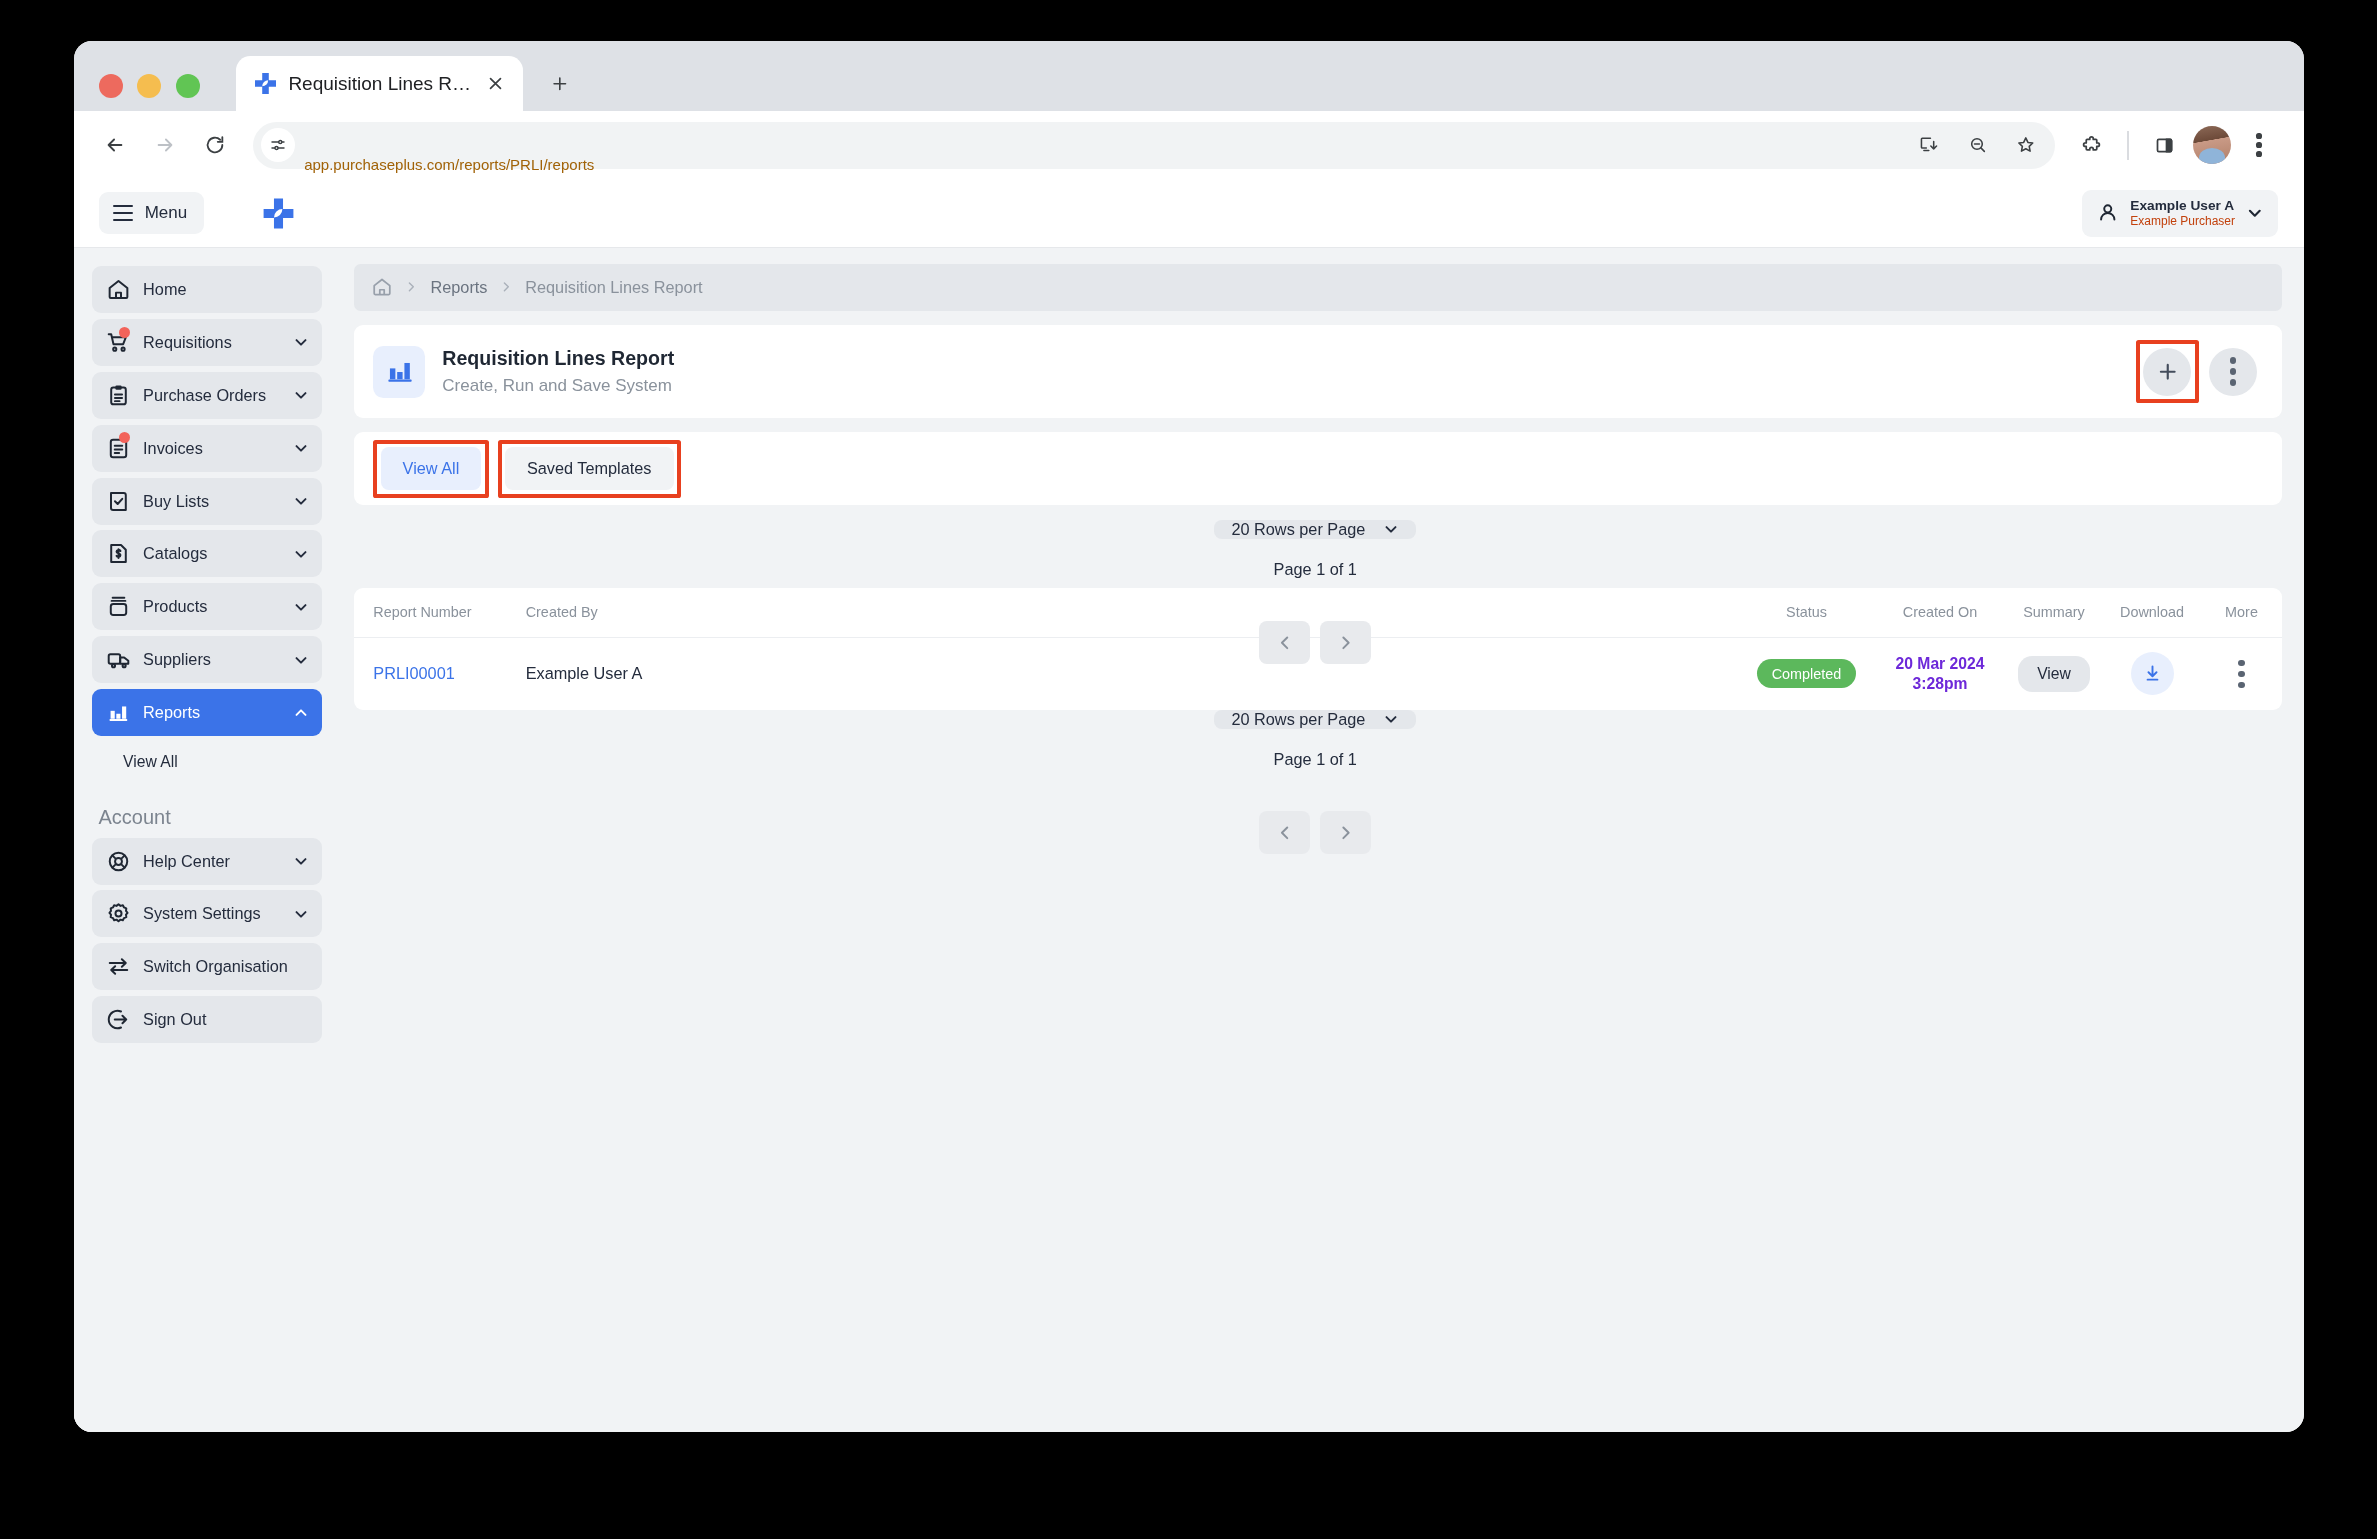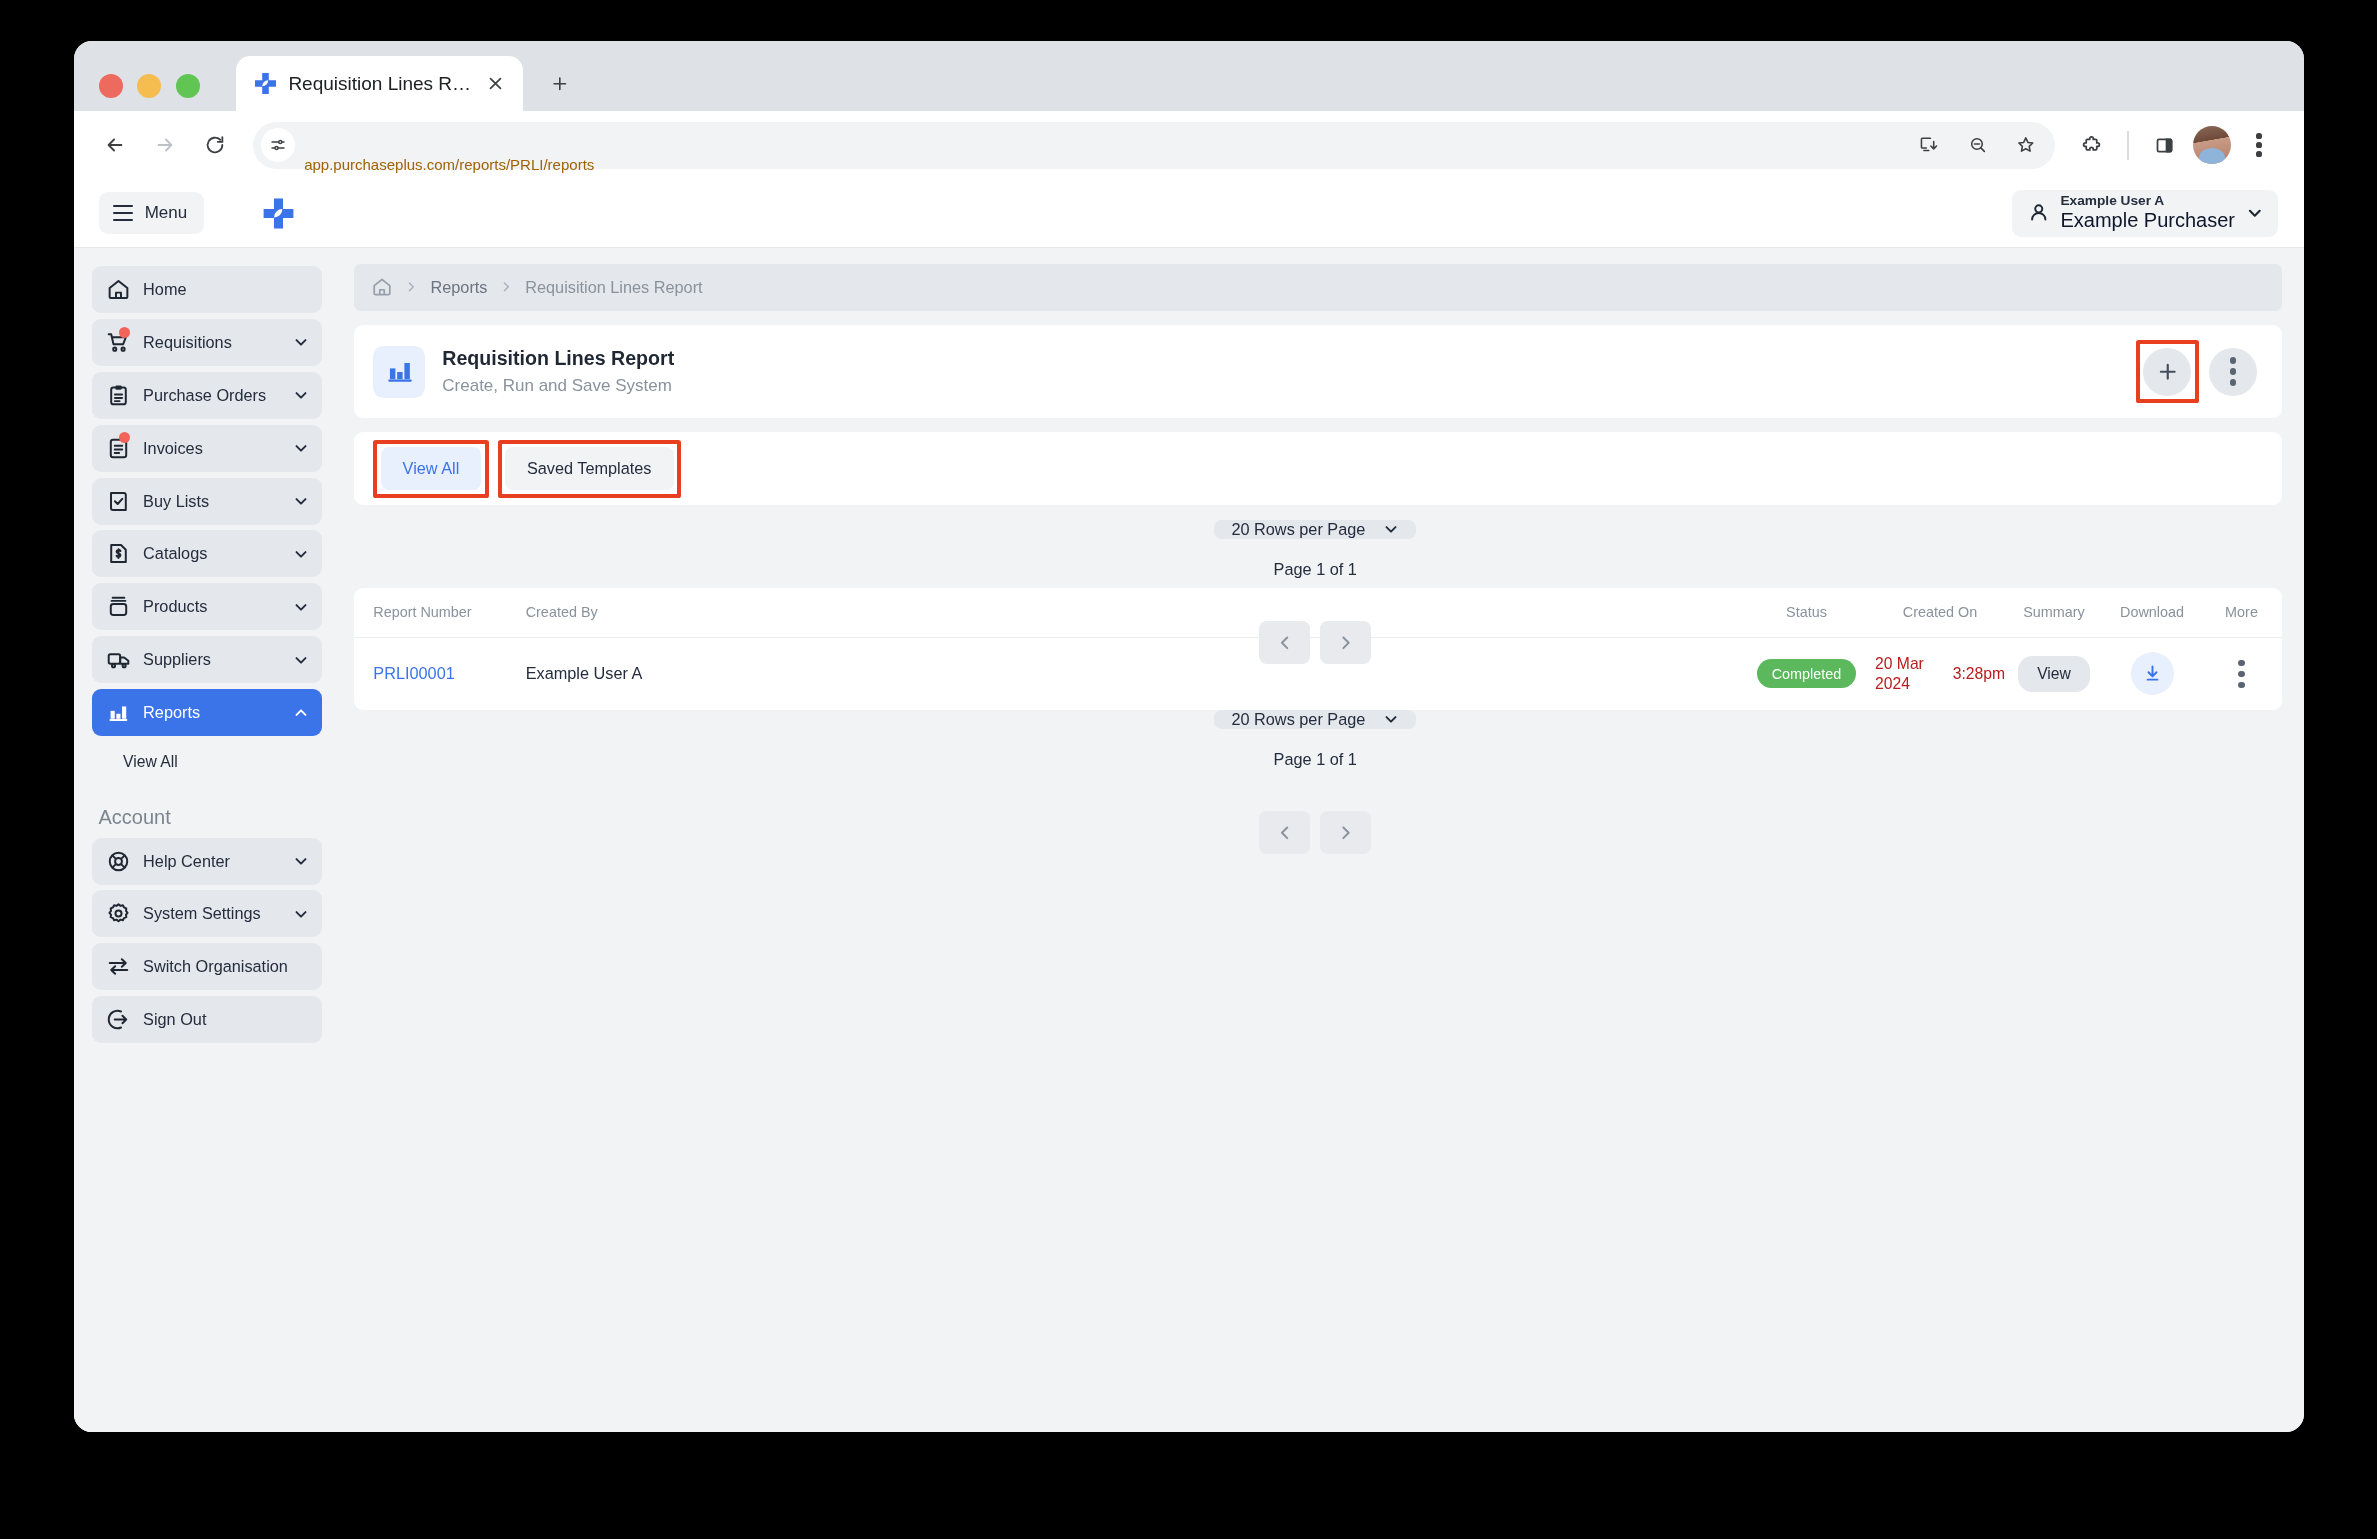--- a/index.html
+++ b/index.html
@@ -139,21 +139,21 @@
   .menu-label { font-size: 17px; color: #242c3d; }
   .brand-logo { width: 35px; height: 35px; margin-left: 18px; position: relative; flex: none; }
   .appbar-spacer { flex: 1; }
   .user-chip {
     height: 47px; background: #f1f3f5; border-radius: 9px;
     display: flex; align-items: center; gap: 10.4px;
     padding: 0 13px 0 14.4px;
   }
   .user-text { display: flex; flex-direction: column; line-height: 1.18; }
   .user-name { font-size: 13.7px; color: #242c3d; font-weight: bold; }
-  .user-role { font-size: 20px; color: #0f172a; }
+  .user-role { font-size: 12px; color: #c2410c; }
 
   
   .body-row { flex: 1; display: flex; overflow: hidden; }
 
   
   .sidebar {
     width: 264px; flex: none;
     background: #f1f3f5;
     padding: 18px 15.7px 0 18px;
     overflow: hidden;
@@ -284,22 +284,22 @@
   .c-download{ width: 98px; flex: none; justify-content: center; }
   .c-more    { width: 81px; flex: none; justify-content: center; }
 
   .link-blue { color: #3b73e8; font-size: 16.3px; }
   .badge-completed {
     background: #5cb85c; color: #ffffff;
     font-size: 14.4px; border-radius: 14.4px;
     padding: 6.5px 14.4px; white-space: nowrap;
   }
   .date-stack {
-    display: flex; flex-direction: row; align-items: center;
-    line-height: 1.25; font-size: 15.7px; color: #b91c1c;
+    display: flex; flex-direction: column; align-items: center;
+    line-height: 1.25; font-size: 15.7px; color: #6d28d9; font-weight: bold;
   }
   .view-btn {
     background: #e4e7eb; border-radius: 14.4px;
     padding: 9px 19.6px; font-size: 15.7px; color: #242c3d;
   }
   .dl-btn {
     width: 43px; height: 43px; border-radius: 50%;
     background: #e8effd; color: #3b73e8;
     display: flex; align-items: center; justify-content: center;
   }

